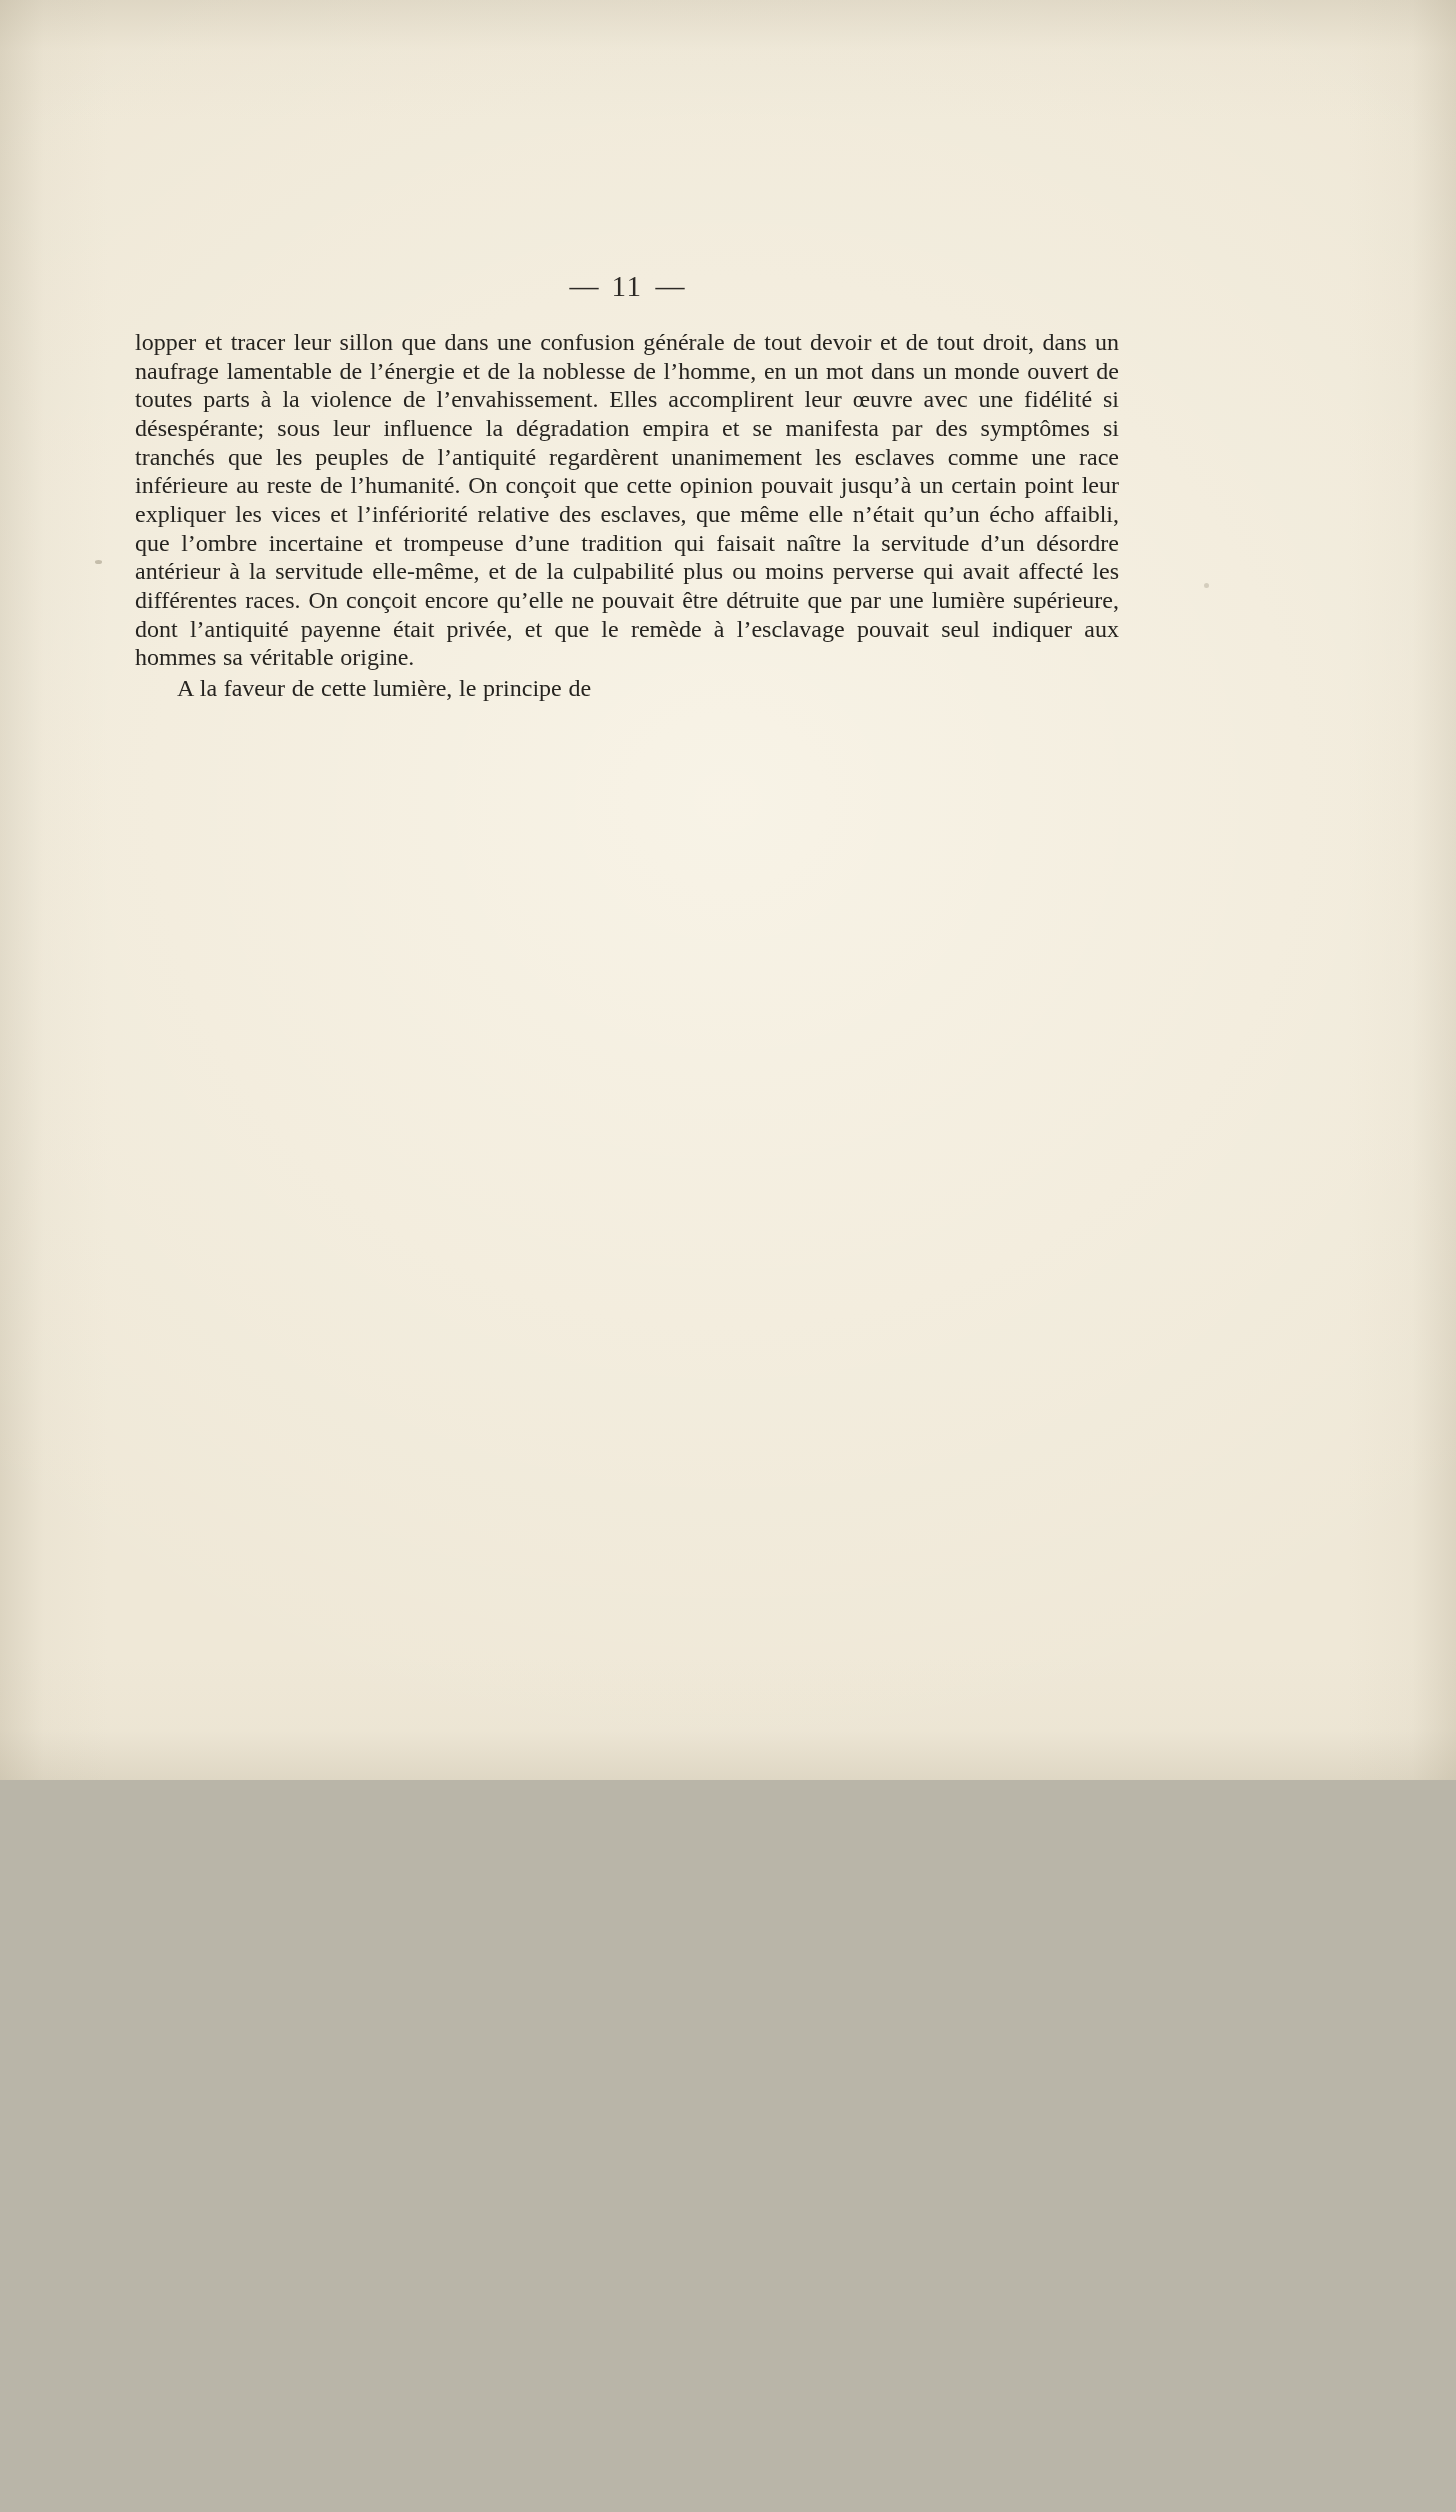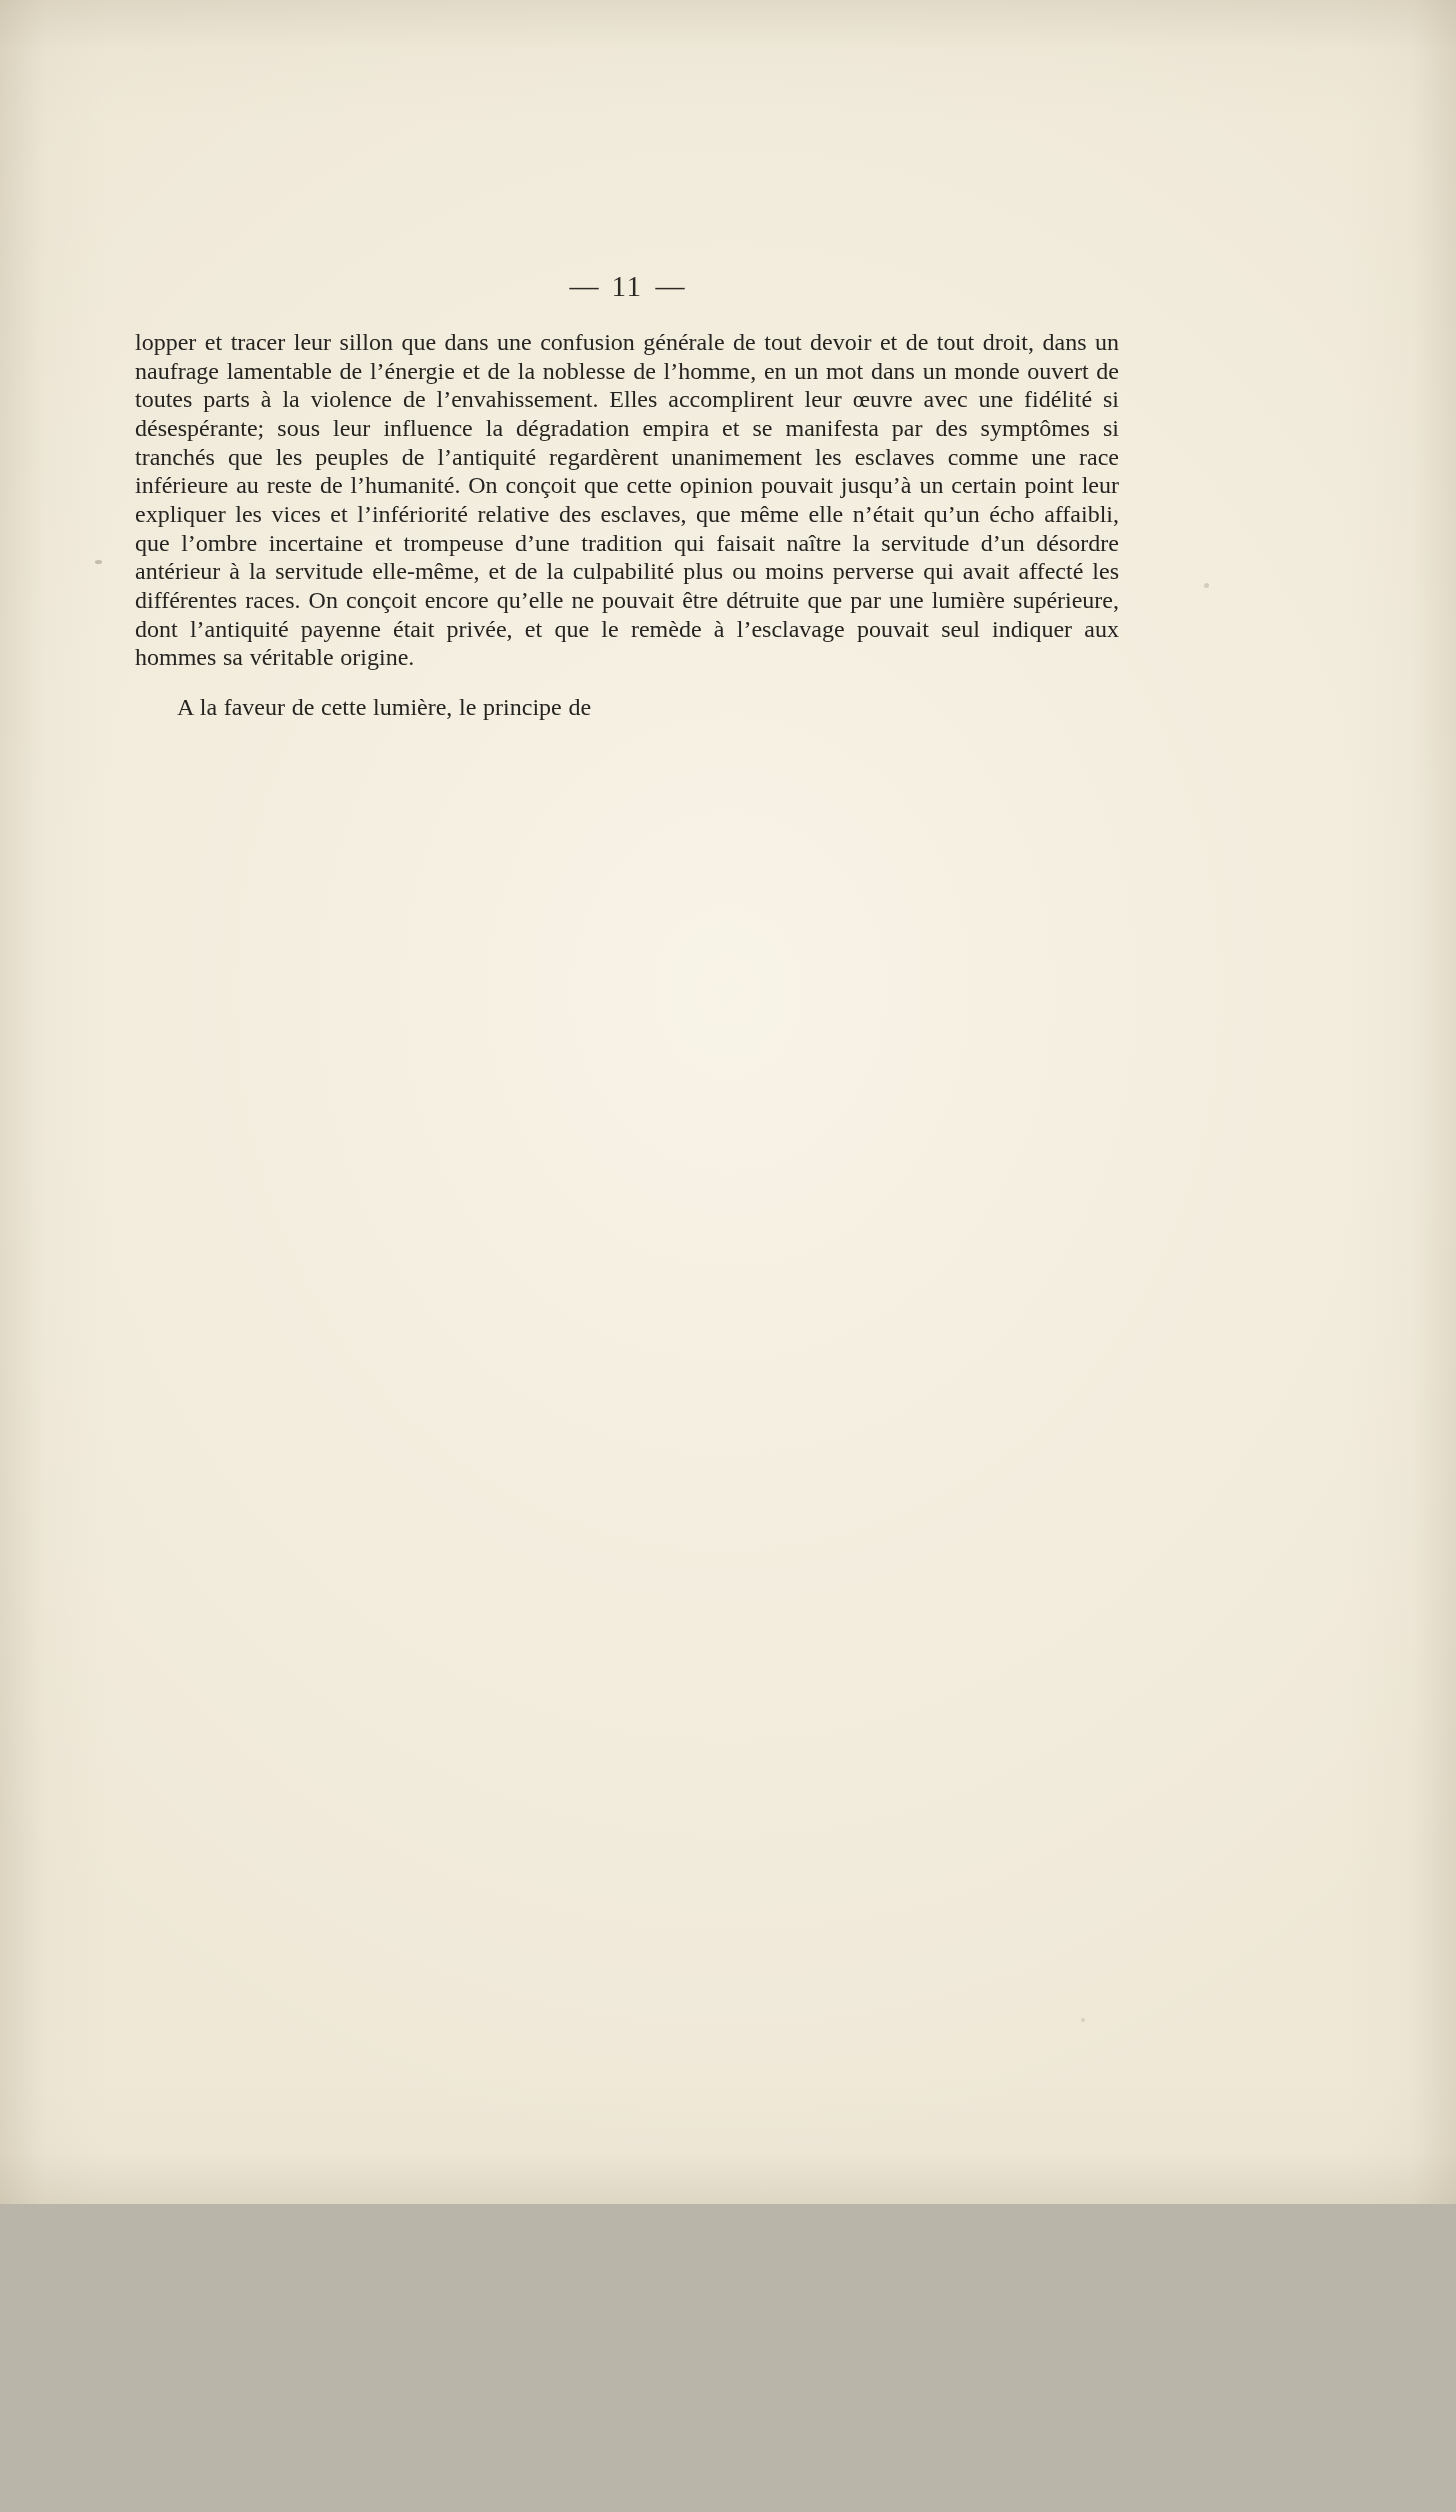--- a/index.html
+++ b/index.html
@@ -6,21 +6,21 @@
     margin: 0;
     padding: 0;
     background: #b9b5a8;
   }
   body {
     font-family: "Liberation Serif", serif;
   }
   .page {
     position: relative;
     width: 1456px;
-    height: 2204px;
+    height: 1780px;
     background: #efe8d7;
     overflow: hidden;
   }
   
   .paper-tone {
     position: absolute;
     inset: 0;
     background:
       radial-gradient(ellipse 120% 90% at 50% 45%, rgba(255,252,243,0.55) 0%, rgba(240,232,215,0.0) 60%),
       linear-gradient(90deg, rgba(176,166,142,0.30) 0px, rgba(176,166,142,0.06) 44px, rgba(176,166,142,0.0) 109px),
@@ -56,21 +56,21 @@
   p.body {
     margin: 0;
     color: #262420;
     font-size: 24px;
     line-height: 1.195;
     text-align: justify;
     text-align-last: left;
     word-spacing: 0.7px;
   }
   p.body + p.body {
-    margin-top: 21px;
+    margin-top: 2px;
   }
   p.indent {
     text-indent: 42px;
   }
   .last-line {
     text-align: left;
   }
 </style>
 </head>
 <body>

